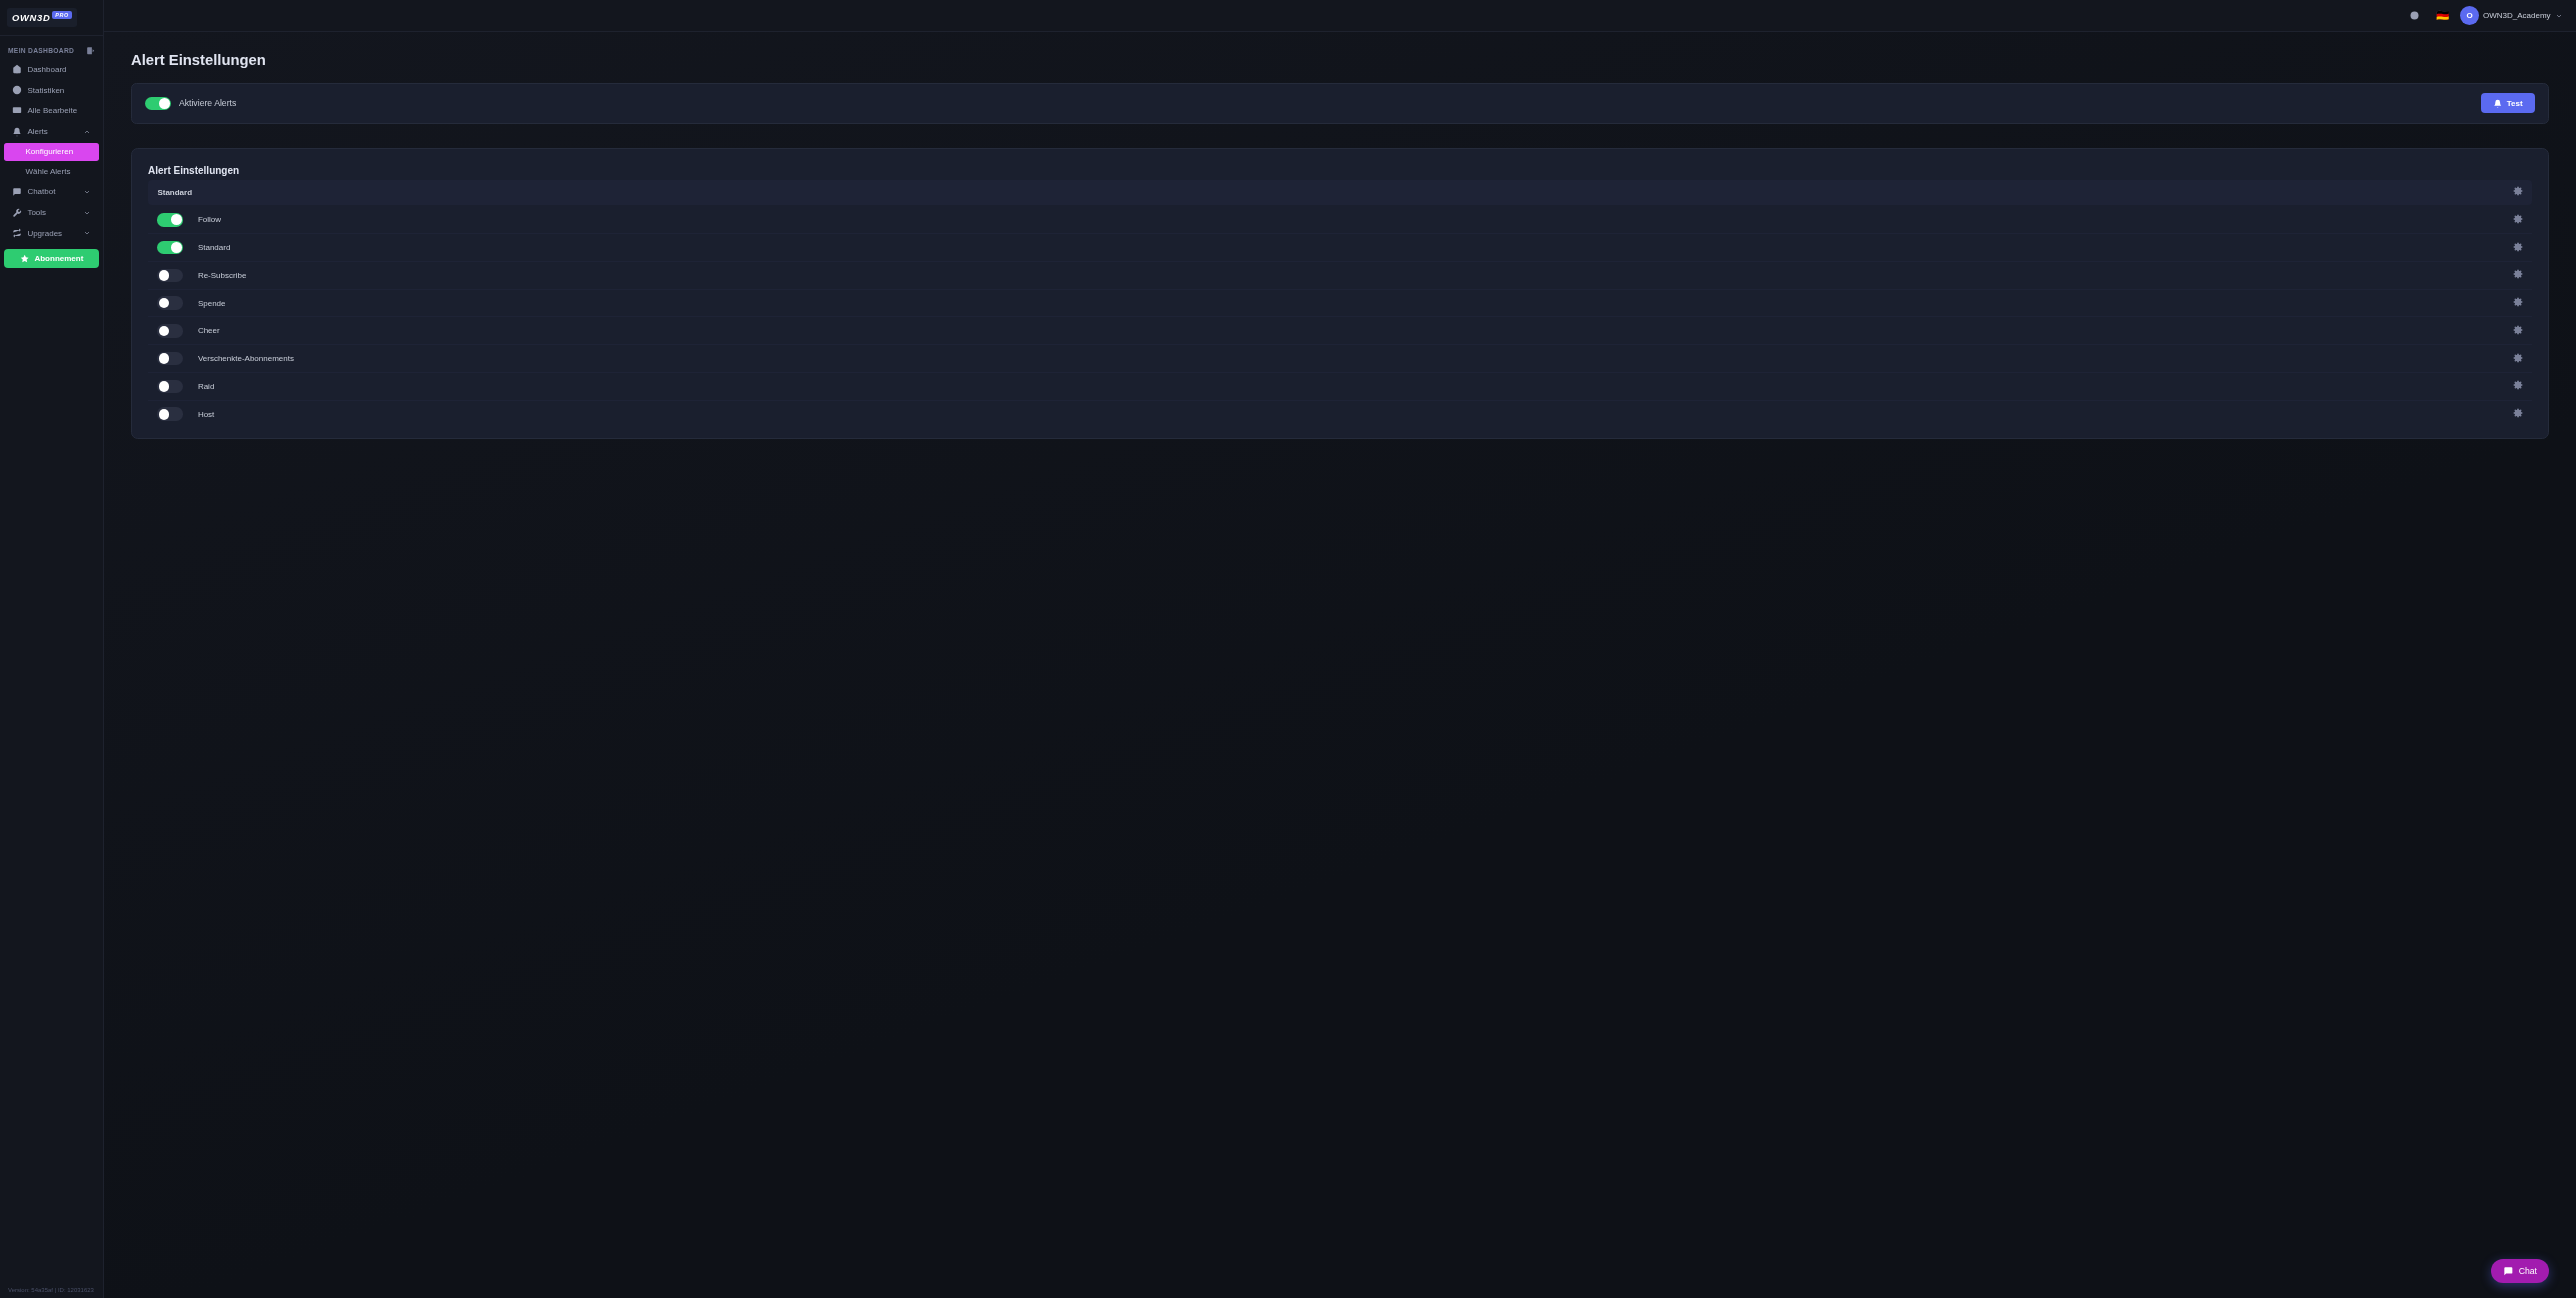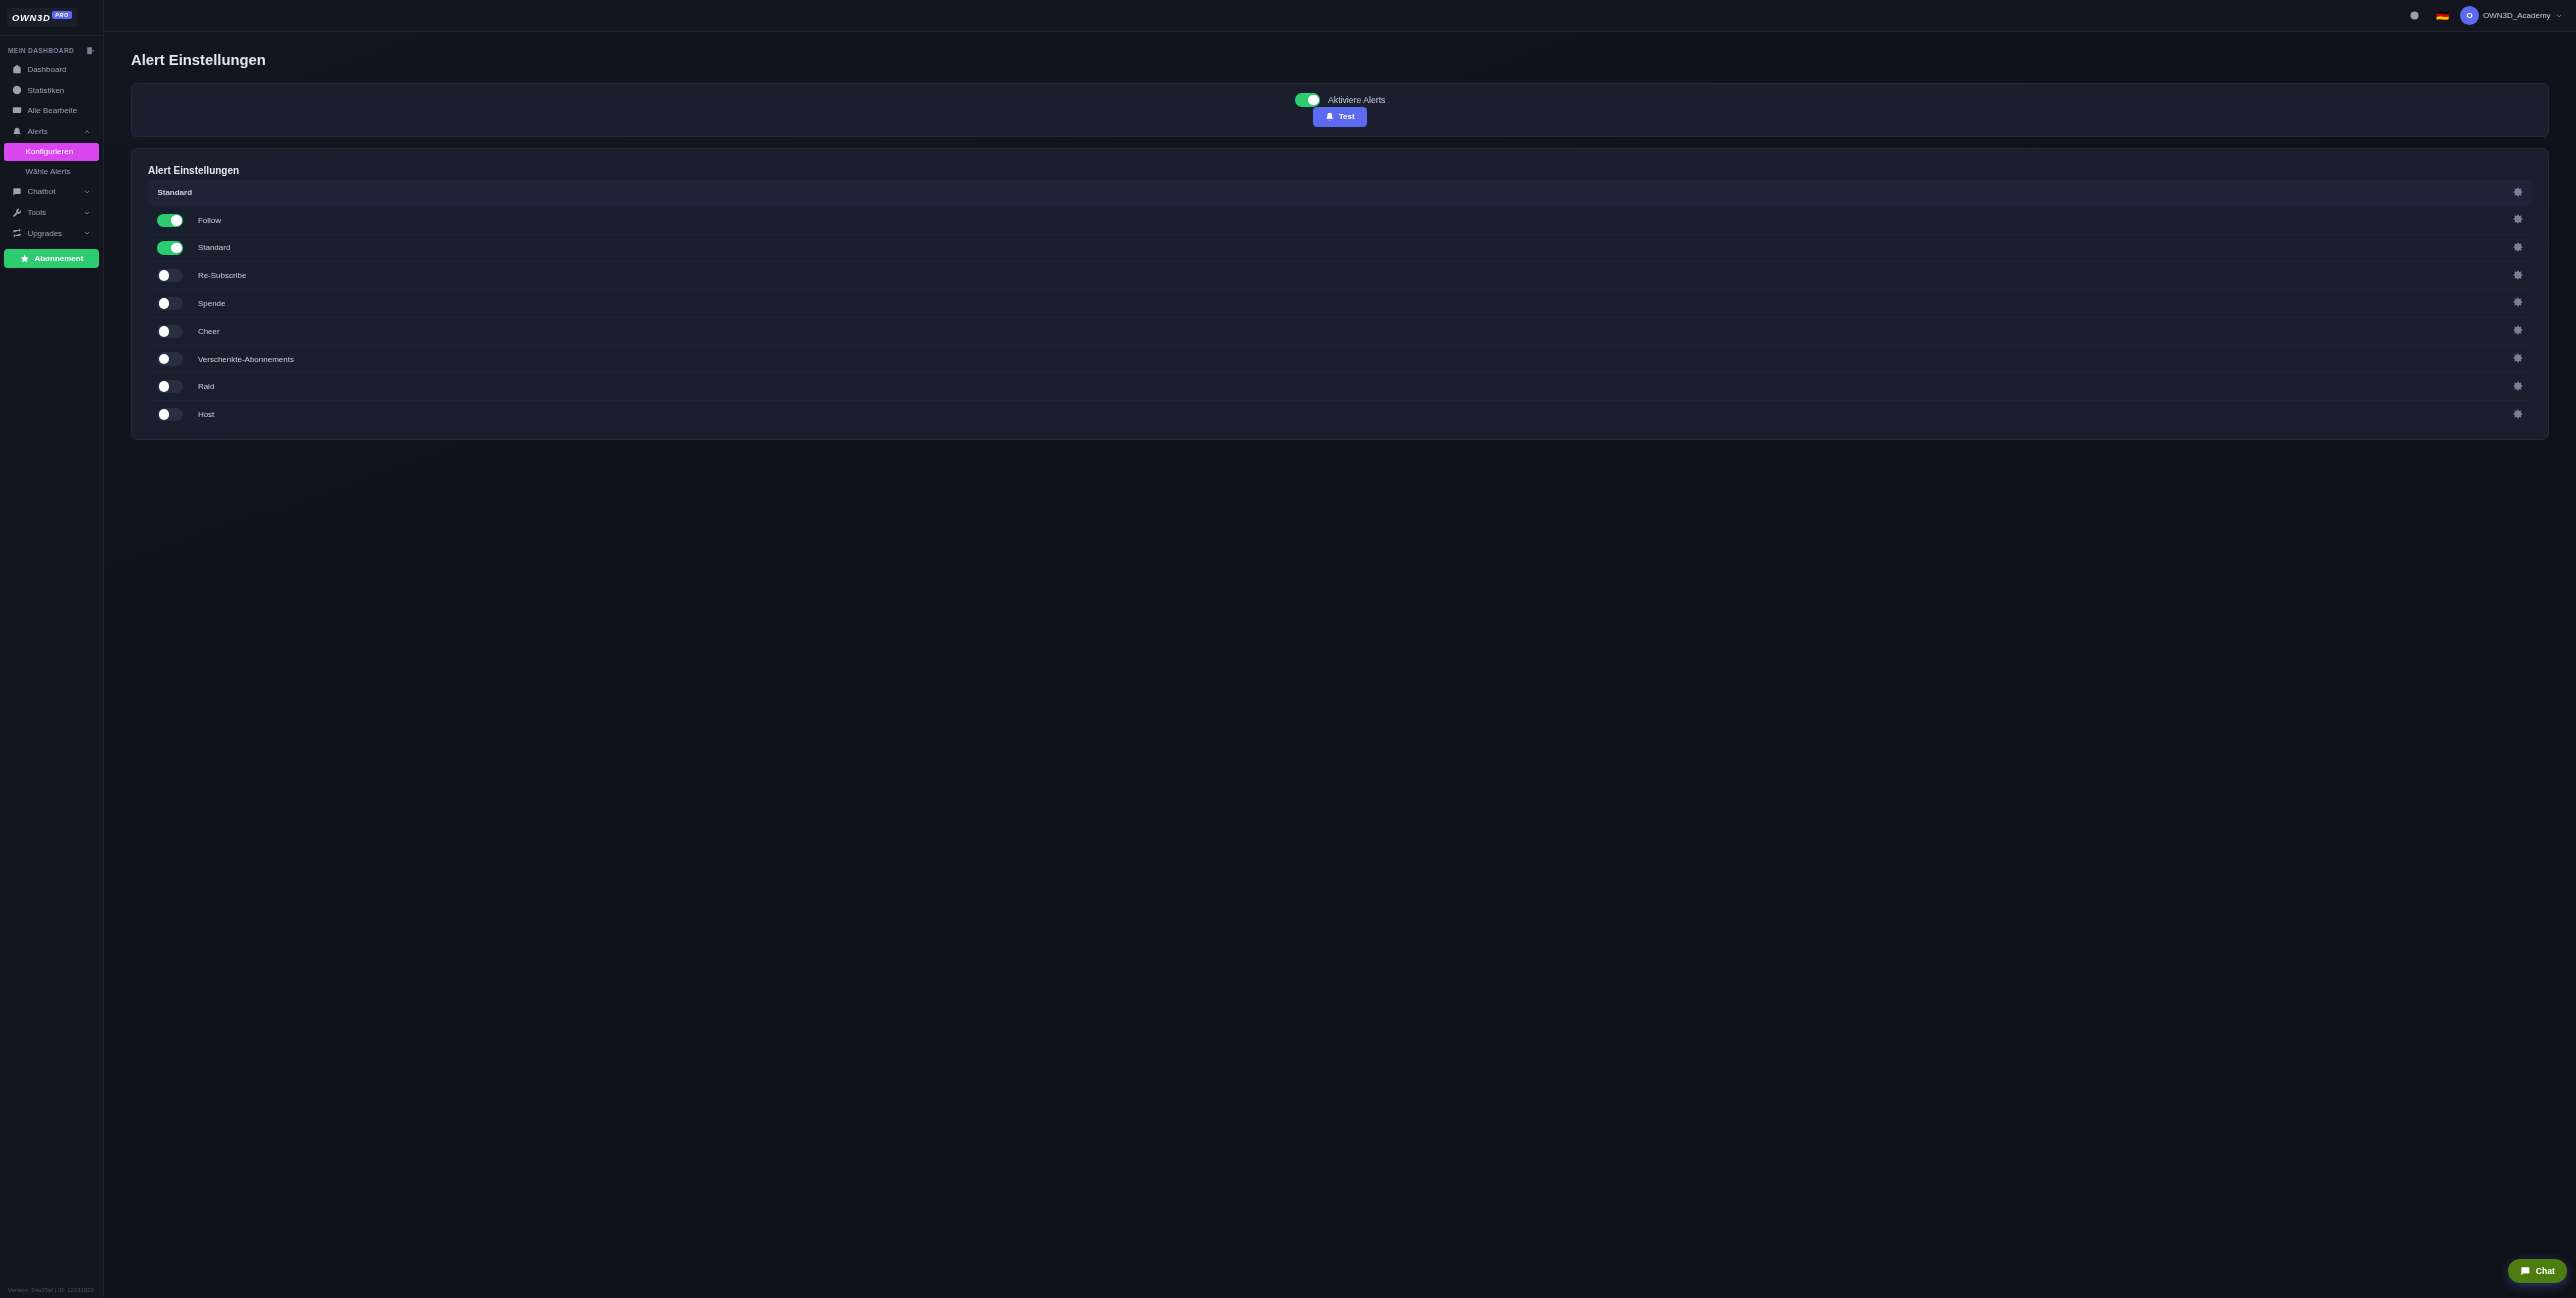--- a/index.html
+++ b/index.html
@@ -176,22 +176,21 @@
 
     
     .toggle-bar {
       background: #1a1f2e;
       border: 0.7px solid #252b3b;
       border-radius: 5.4px;
       padding: 9.4px 13.4px;
       display: flex;
       align-items: center;
       justify-content: space-between;
-      margin-bottom: 11px;
-      flex-direction: column;
+      margin-bottom: 24px;
     }
     .toggle-row {
       display: flex; align-items: center; gap: 8px;
     }
     .toggle-switch {
       width: 25.5px; height: 13.4px;
       background: #2ecc71;
       border-radius: 6.7px;
       position: relative;
       cursor: pointer;
@@ -271,28 +270,28 @@
     }
     .alert-row-name {
       font-size: 8px; color: #c8cdd8;
     }
     .alert-gear svg { width: 10px; height: 10px; fill: #7a8099; cursor: pointer; }
 
     
     .chat-button {
       position: fixed;
       bottom: 14.8px;
-      right: 9px;
-      background: #4d7c0f;
+      right: 27px;
+      background: #a21caf;
       color: #fff;
       border: none;
       border-radius: 16px;
       padding: 6.7px 12px;
       font-size: 8.7px;
-      font-weight: 700;
+      font-weight: 400;
       cursor: pointer;
       display: flex; align-items: center; gap: 5.4px;
       box-shadow: 0 2.7px 10.7px rgba(91,106,240,0.4);
     }
     .chat-button svg { width: 10.7px; height: 10.7px; fill: currentColor; }
   </style>
 </head>
 <body>
 
 <div class="sidebar">

